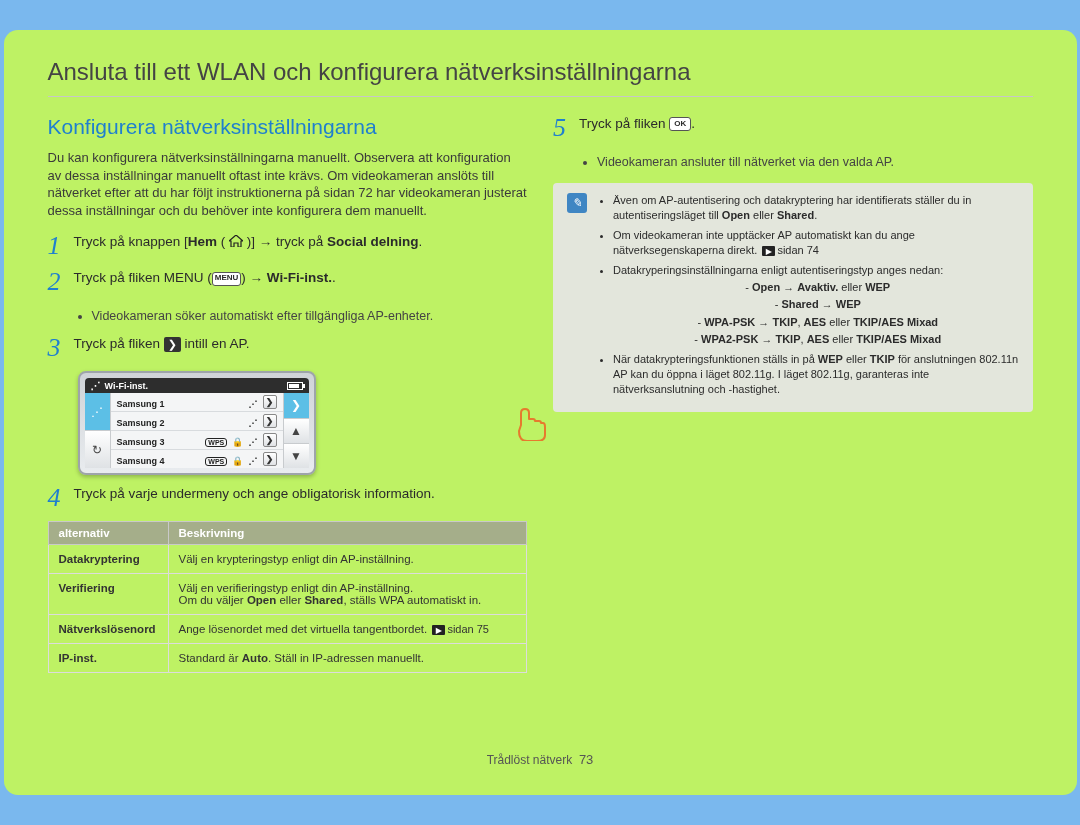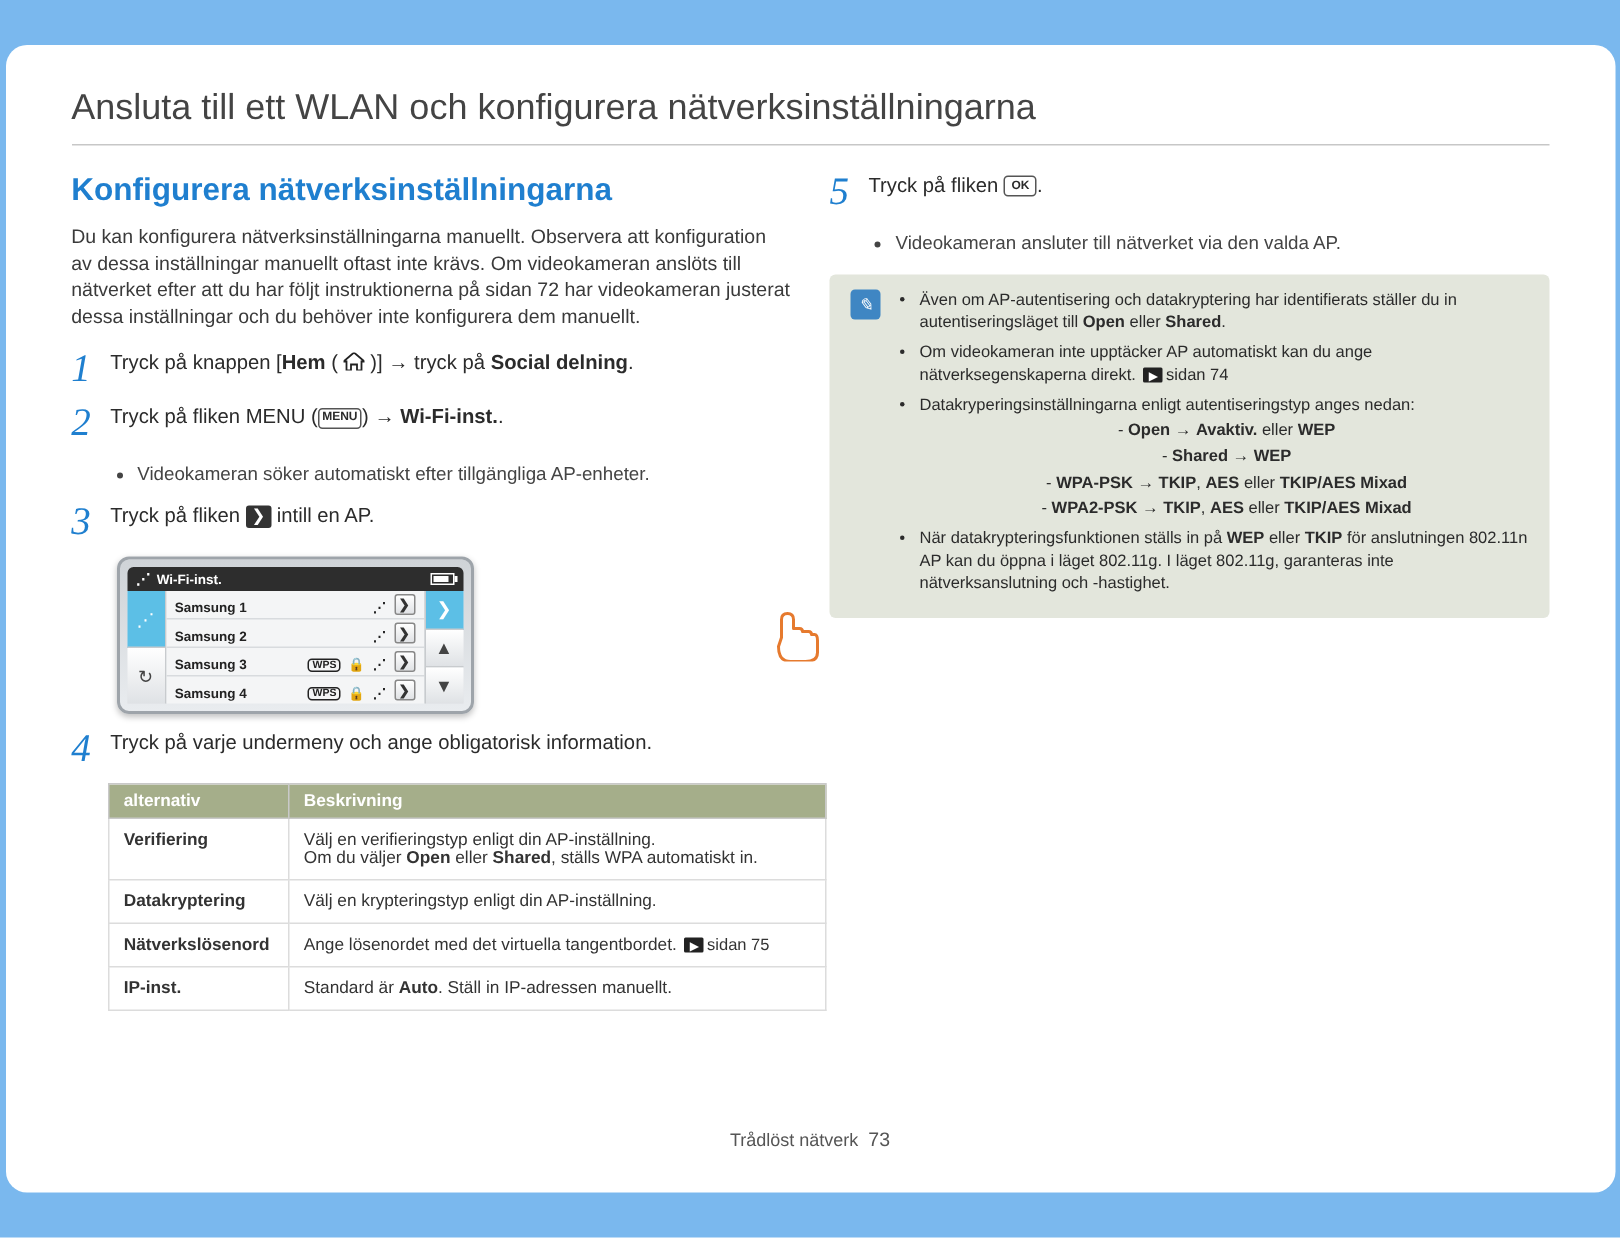--- a/index.html
+++ b/index.html
@@ -6,42 +6,42 @@
   body {
     background: #7ab8ee;
     width: 1080px;
     height: 825px;
     font-family: Arial, Helvetica, sans-serif;
     display: flex;
     align-items: center;
     justify-content: center;
   }
   .page {
-    background: #ffffff;
+    background: #bef264;
     width: 1073px;
     height: 765px;
     border-radius: 14px;
     padding: 28px 44px 18px 44px;
     position: relative;
     color: #2b2b2b;
   }
   .page-title {
     font-size: 24px;
     color: #444;
     font-weight: 400;
     border-bottom: 1px solid #c7c7c7;
     padding-bottom: 10px;
     margin-bottom: 18px;
   }
   .columns { display: flex; gap: 26px; }
   .col { flex: 1; min-width: 0; }
   .section-heading {
     color: #1f7fcf;
     font-size: 21px;
-    font-weight: 700;
+    font-weight: 400;
     margin-bottom: 10px;
   }
   .intro {
     font-size: 13px;
     line-height: 1.35;
     color: #3a3a3a;
     margin-bottom: 14px;
   }
   .step { display: flex; gap: 10px; margin-bottom: 10px; font-size: 13.5px; line-height: 1.35; }
   .step-num {
@@ -147,21 +147,20 @@
     right:-22px; top:30px;
     width:34px;height:40px;
   }
 
   
   table.opts {
     width: 100%;
     border-collapse: collapse;
     font-size: 11.5px;
     margin-top: 4px;
-    margin-left: 24px;
   }
   table.opts th {
     background: #a5ae8a;
     color: #fff;
     text-align: left;
     font-weight: bold;
     padding: 5px 10px;
     border: 1px solid #c9c9c9;
   }
   table.opts td {
@@ -310,26 +309,26 @@
 
       <table class="opts">
         <thead>
             <tr>
           <th>alternativ</th>
           <th>Beskrivning</th>
         </tr>
           </thead>
         <tbody id="opts-body">
             <tr>
+              <td class="key">Datakryptering</td>
+              <td>Välj en krypteringstyp enligt din AP-inställning.</td>
+            </tr>
+            <tr>
               <td class="key">Verifiering</td>
               <td>Välj en verifieringstyp enligt din AP-inställning.<br>Om du väljer <strong>Open</strong> eller <strong>Shared</strong>, ställs WPA automatiskt in.</td>
-            </tr>
-            <tr>
-              <td class="key">Datakryptering</td>
-              <td>Välj en krypteringstyp enligt din AP-inställning.</td>
             </tr>
             <tr>
               <td class="key">Nätverkslösenord</td>
               <td>Ange lösenordet med det virtuella tangentbordet. <span class="page-ref"><span class="pg-icon">▶</span>sidan 75</span></td>
             </tr>
             <tr>
               <td class="key">IP-inst.</td>
               <td>Standard är <strong>Auto</strong>. Ställ in IP-adressen manuellt.</td>
             </tr>
           </tbody>

